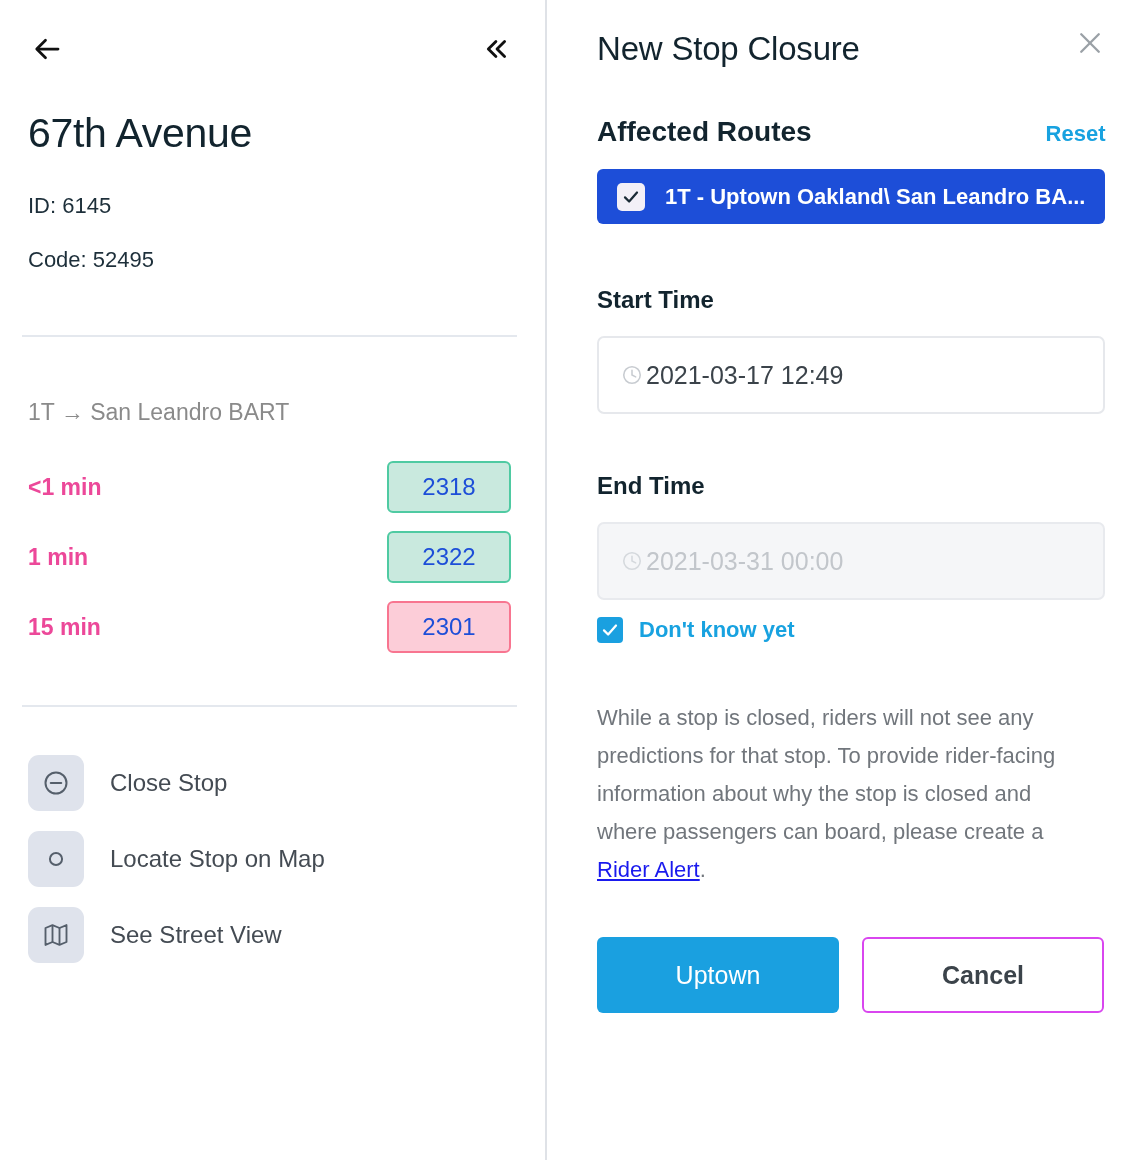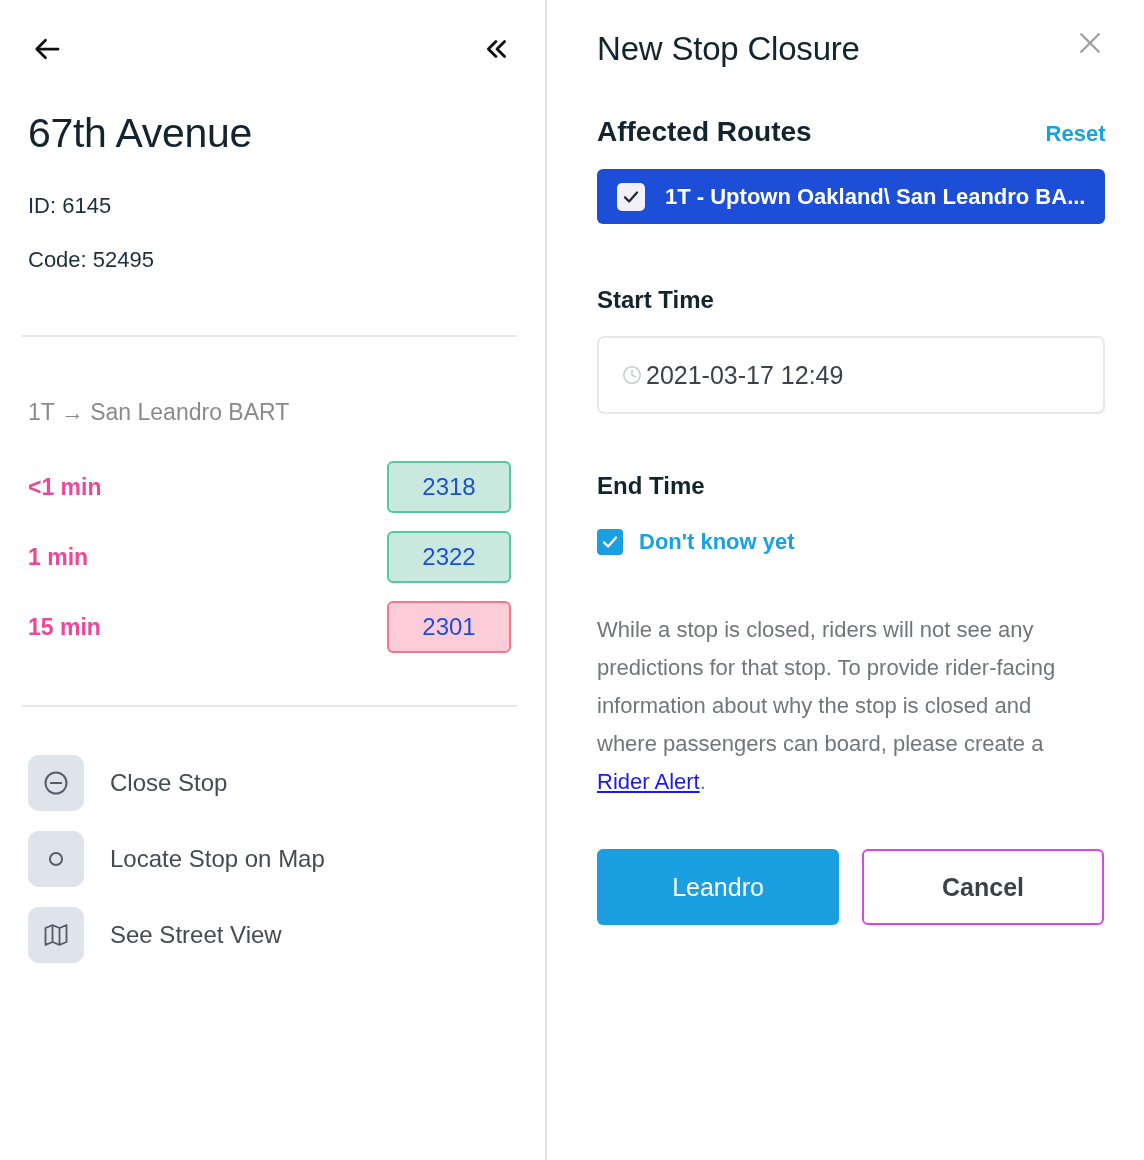--- a/index.html
+++ b/index.html
@@ -125,21 +125,21 @@
     border-radius: 7px; display: flex; align-items: center;
     padding: 0 22px; background: #fff; cursor: pointer;
   }
   .time-field.disabled { background: #f5f6f8; border-color: #e8eaee; cursor: default; }
   .time-text { margin-left: 3px; font-size: 25px; color: #3b434a; }
   .time-field.disabled .time-text { color: #c2c6cb; }
   .clock-ico { color: #c8ccd1; display: flex; }
   .time-field.disabled .clock-ico { color: #d5d9dd; }
 
   .dk-row {
-    display: flex; align-items: center; margin-top: 29px; cursor: pointer; text-align: center;
+    display: flex; align-items: center; margin-top: 17px; cursor: pointer; text-align: center;
   }
   .dk-box {
     width: 26px; height: 26px; border-radius: 4px; background: #1aa0e0;
     display: flex; align-items: center; justify-content: center;
     flex: 0 0 26px;
   }
   .dk-label {
     margin-left: 16px; font-size: 22px; font-weight: bold; color: #18a2e0;
   }
 
@@ -267,33 +267,42 @@
       <span class="clock-ico">
         <svg width="22" height="22" viewBox="0 0 24 24" fill="none" stroke="currentColor" stroke-width="1.7" stroke-linecap="round">
           <circle cx="12" cy="12" r="9"></circle>
             <polyline points="12,6.8 12,12 16,14"></polyline>
         </svg>
       </span>
       <span class="time-text">2021-03-17 12:49</span>
     </div>
 
     <div class="field-label end">End Time</div>
+    <div class="time-field disabled">
+      <span class="clock-ico">
+        <svg width="22" height="22" viewBox="0 0 24 24" fill="none" stroke="currentColor" stroke-width="1.7" stroke-linecap="round">
+          <circle cx="12" cy="12" r="9"></circle>
+            <polyline points="12,6.8 12,12 16,14"></polyline>
+        </svg>
+      </span>
+      <span class="time-text">2021-03-31 00:00</span>
+    </div>
 
     <div class="dk-row">
       <span class="dk-box">
         <svg width="18" height="18" viewBox="0 0 24 24" fill="none" stroke="#ffffff" stroke-width="3" stroke-linecap="round" stroke-linejoin="round">
           <polyline points="4,12.5 9.5,18 20,6"></polyline>
         </svg>
       </span>
       <span class="dk-label">Don't know yet</span>
     </div>
 
     <div class="info-text">
       <span>While a stop is closed, riders will not see any predictions for that stop. To provide rider-facing information about why the stop is closed and where passengers can board, please create a </span><span class="info-link">Rider Alert</span><span>.</span>
     </div>
 
     <div class="btn-row">
-      <div class="btn primary">Leandro</div>
+      <div class="btn primary">Uptown</div>
       <div class="btn secondary">Cancel</div>
     </div>
 
   </div>
 </div>
 
 </body></html>

